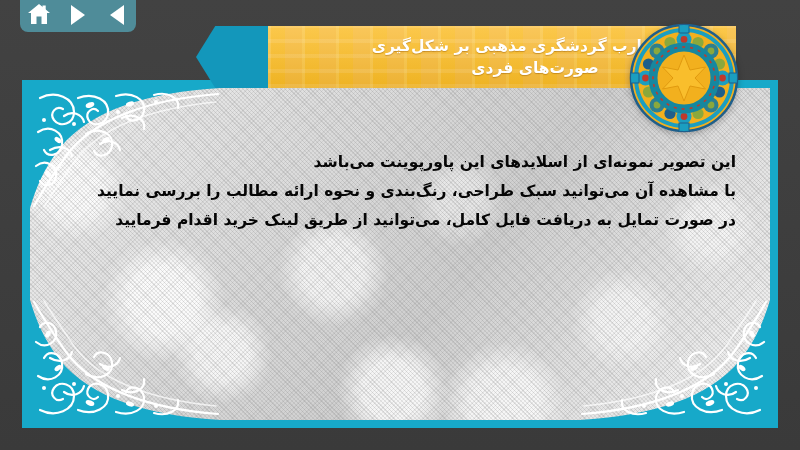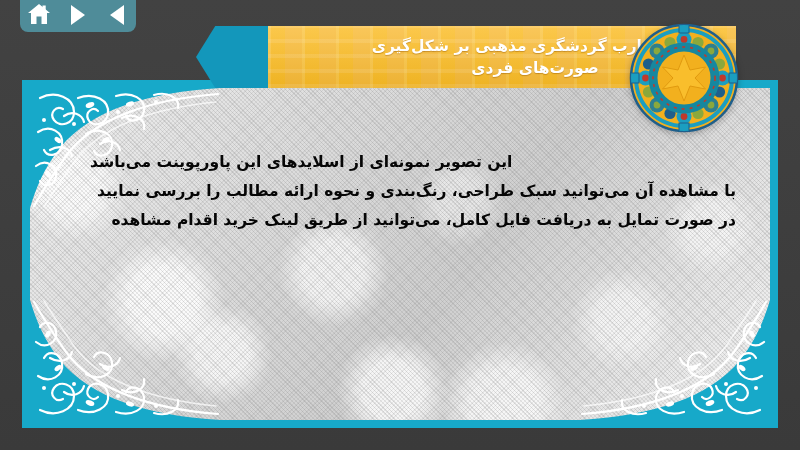--- a/index.html
+++ b/index.html
@@ -121,21 +121,21 @@
 
   
   .body-text{
     position:absolute;z-index:20;
     right:34px;left:60px;top:60px;
     direction:rtl;text-align:right;
     color:#060606;
     font-size:15.5px;line-height:1.86;font-weight:bold;
   }
   .body-line{white-space:nowrap;}
-  .body-line.l1{text-align:left;}
+  .body-line.l1{text-align:right;}
   .body-line.l2{text-align:right;}
   .body-line.l3{text-align:right;}
 </style>
 </head>
 <body>
 
 <div id="stage">
 
   <div class="slide-backdrop"></div>
 
@@ -307,19 +307,19 @@
           <circle cx="44" cy="36" r="2"></circle>
             <circle cx="88" cy="24" r="2"></circle>
           <circle cx="14" cy="32" r="2"></circle>
             <circle cx="126" cy="14" r="2"></circle>
         </g>
       </svg>
 
       <div class="body-text">
         <div class="body-line l1">این تصویر نمونه‌ای از اسلایدهای این پاورپوینت می‌باشد</div>
         <div class="body-line l2">با مشاهده آن می‌توانید سبک طراحی، رنگ‌بندی و نحوه ارائه مطالب را بررسی نمایید</div>
-        <div class="body-line l3">در صورت تمایل به دریافت فایل کامل، می‌توانید از طریق لینک خرید اقدام مشاهده</div>
+        <div class="body-line l3">در صورت تمایل به دریافت فایل کامل، می‌توانید از طریق لینک خرید اقدام فرمایید</div>
       </div>
 
     </div>
   </div>
 
 </div>
 
 </body></html>

